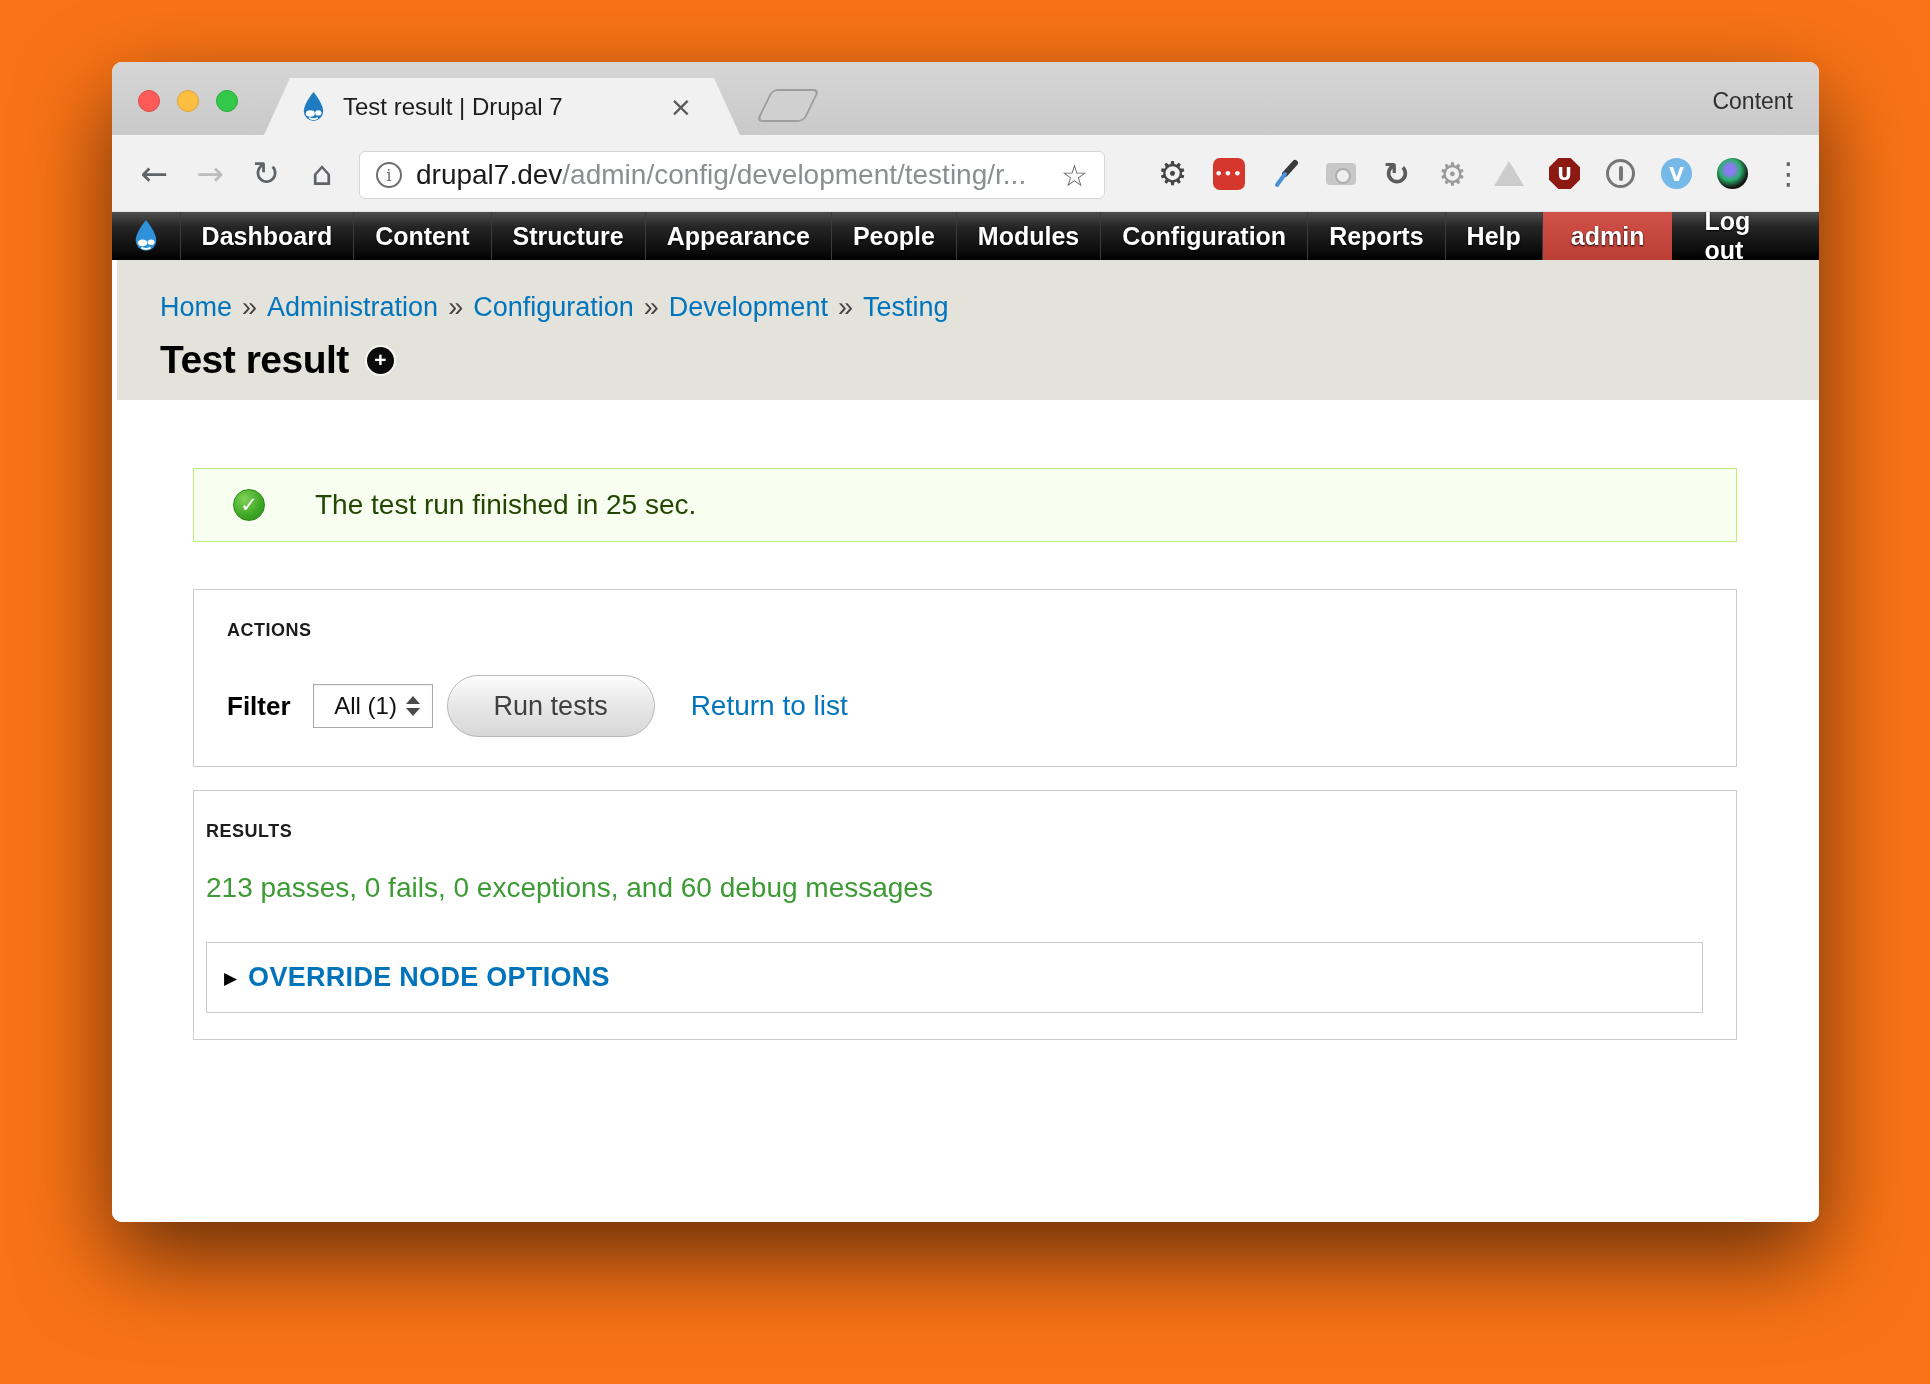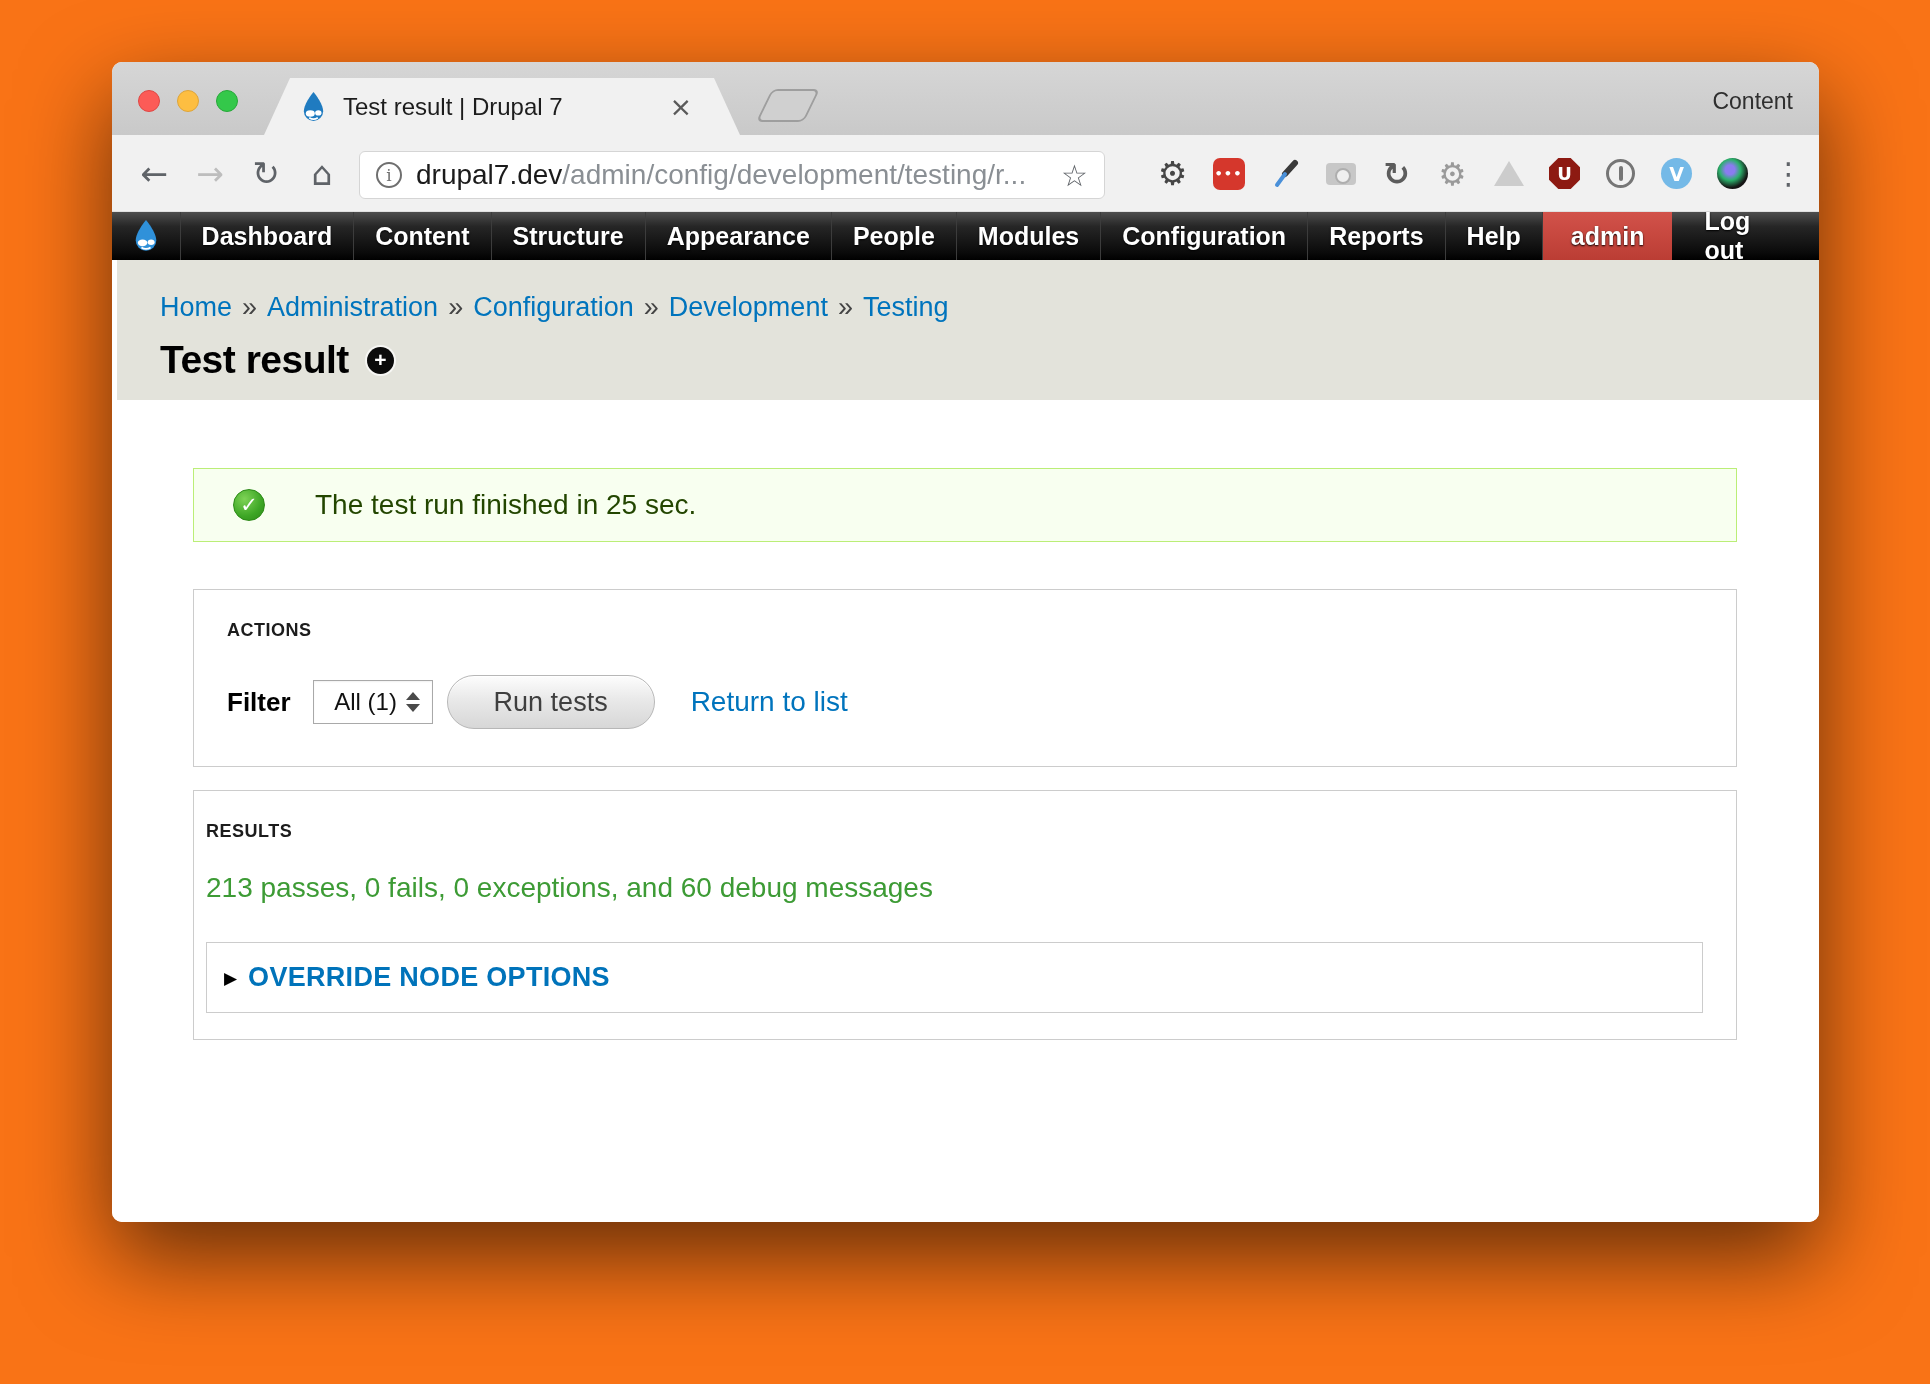--- a/index.html
+++ b/index.html
@@ -97,21 +97,21 @@
   .fs-results { top:390px; height:250px;padding-left:12px; }
   .legend { font-size:18px; font-weight:bold; color:#1c1c1c; letter-spacing:.5px; }
   .actionrow { margin-top:34px; display:flex; align-items:center; }
   .flabel { font-size:26px; font-weight:bold; color:#000; }
   .select { margin-left:22px; width:120px; height:44px; border:1px solid #a9a9a9; border-radius:0; background:#fff;
             display:flex; align-items:center; padding:10px 12px; box-shadow:inset 0 1px 2px rgba(0,0,0,.06);text-align:center; }
   .selval { font-size:24px; color:#111; flex:1; }
   .selarrows { display:flex; flex-direction:column; gap:4px; align-items:center; }
   .tri-up { width:0; height:0; border-left:7px solid transparent; border-right:7px solid transparent; border-bottom:8px solid #4a4a4a; }
   .tri-dn { width:0; height:0; border-left:7px solid transparent; border-right:7px solid transparent; border-top:8px solid #4a4a4a; }
-  .runbtn { margin-left:14px; height:54px; padding:0 46px; border:1px solid #b7b7b7; border-radius:31px;
+  .runbtn { margin-left:14px; height:62px; padding:0 46px; border:1px solid #b7b7b7; border-radius:31px;
             background:linear-gradient(#fdfdfd,#e9e9e9 45%,#d7d7d7); box-shadow:inset 0 1px 0 #fff;
             font-size:27px; color:#3f3f3f; display:flex; align-items:center; font-family:"Liberation Sans",sans-serif; }
   .returnlink { margin-left:36px; font-size:28px; color:#0074bd; text-decoration:none; }
 
   .summary { margin-top:30px; font-size:28px; color:#3d9b35; }
   .collapsible { margin-top:38px; height:71px; border:1px solid #ccc; display:flex; align-items:center; padding-left:17px; }
   .col-tri { font-family:"DejaVu Sans",sans-serif; font-size:17px; color:#000; }
   .col-link { margin-left:11px; font-size:27px; font-weight:bold; color:#0073ba; text-decoration:none; letter-spacing:.3px; }
 </style>
 </head>

